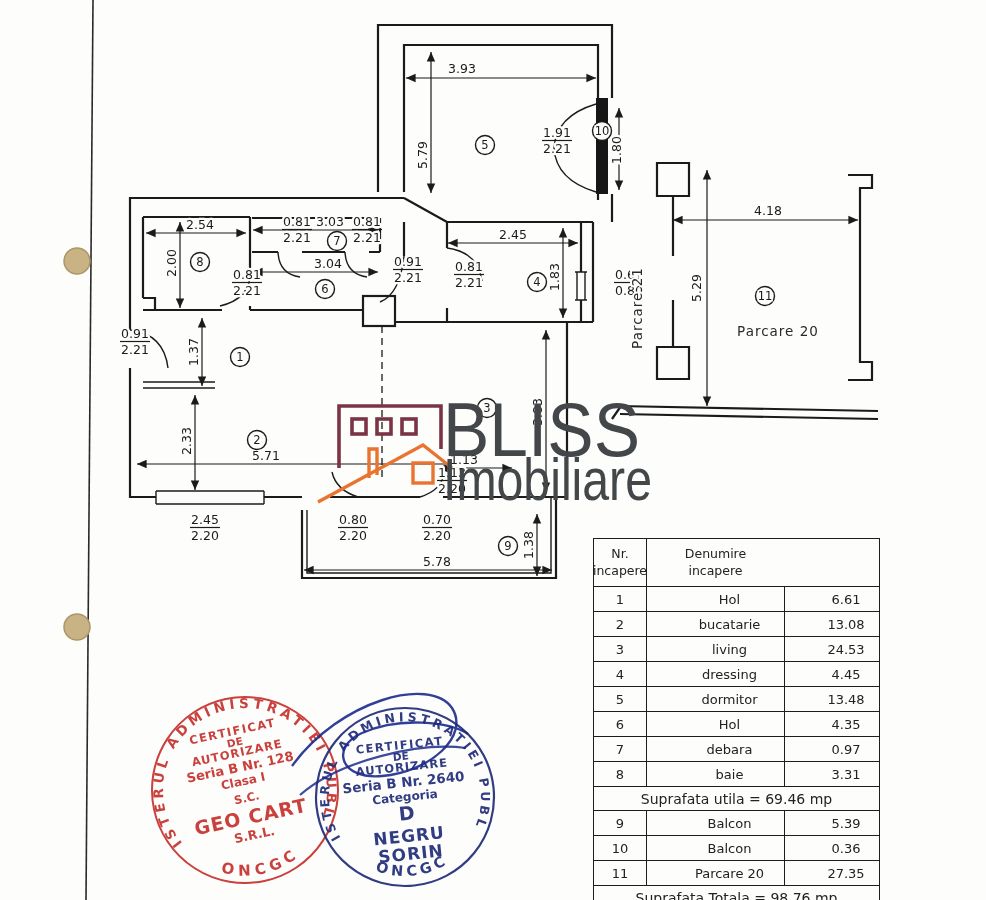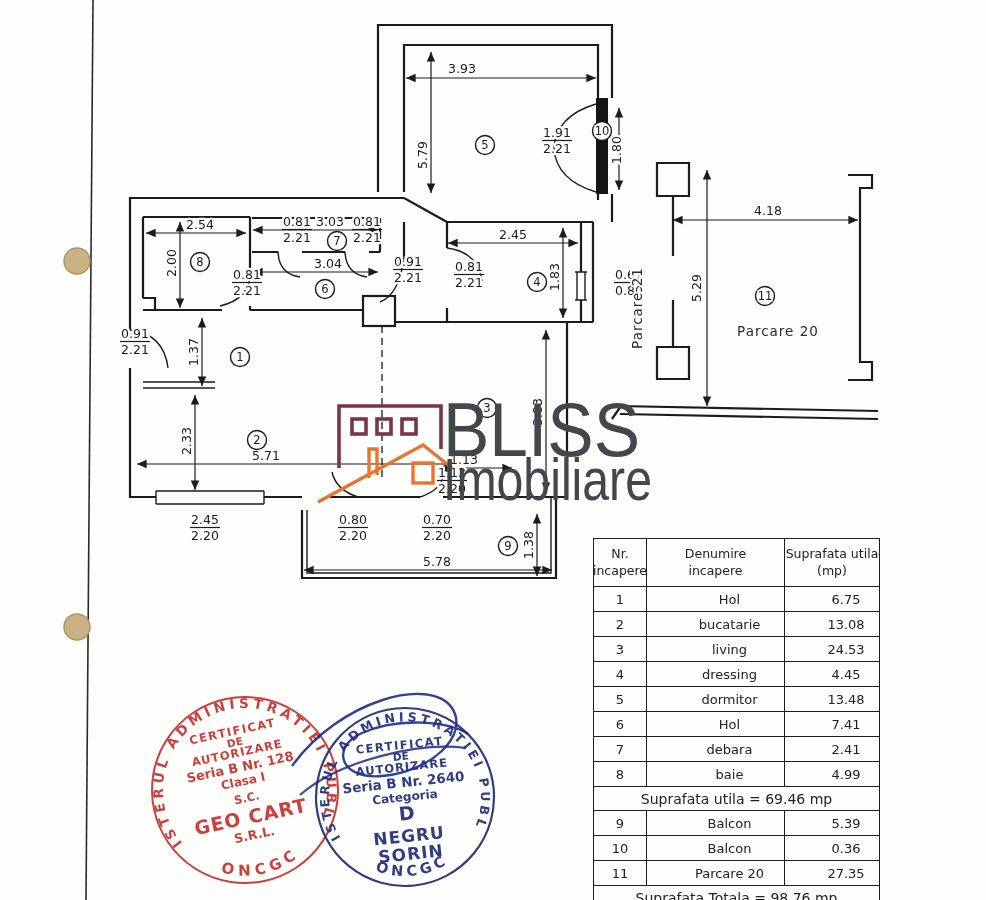--- a/index.html
+++ b/index.html
@@ -233,30 +233,26 @@
 <div id="areatable">
   <div class="thead">
     <div class="th">
       <span>Nr.</span>
         <span>incapere</span>
     </div>
     <div class="th">
       <span>Denumire</span>
         <span>incapere</span>
     </div>
-    <div class="th">
-      <span>Suprafata utila</span>
-        <span>(mp)</span>
-    </div>
   </div>
   <div id="rows1">
       <div class="tr">
         <div class="td">1</div>
         <div class="td">Hol</div>
-        <div class="td">6.75</div>
+        <div class="td">6.61</div>
       </div>
       <div class="tr">
         <div class="td">2</div>
         <div class="td">bucatarie</div>
         <div class="td">13.08</div>
       </div>
       <div class="tr">
         <div class="td">3</div>
         <div class="td">living</div>
         <div class="td">24.53</div>
@@ -267,31 +263,31 @@
         <div class="td">4.45</div>
       </div>
       <div class="tr">
         <div class="td">5</div>
         <div class="td">dormitor</div>
         <div class="td">13.48</div>
       </div>
       <div class="tr">
         <div class="td">6</div>
         <div class="td">Hol</div>
-        <div class="td">7.41</div>
+        <div class="td">4.35</div>
       </div>
       <div class="tr">
         <div class="td">7</div>
         <div class="td">debara</div>
-        <div class="td">2.41</div>
+        <div class="td">0.97</div>
       </div>
       <div class="tr">
         <div class="td">8</div>
         <div class="td">baie</div>
-        <div class="td">4.99</div>
+        <div class="td">3.31</div>
       </div>
     </div>
   <div class="mergedrow">Suprafata utila =  69.46  mp</div>
   <div id="rows2">
       <div class="tr">
         <div class="td">9</div>
         <div class="td">Balcon</div>
         <div class="td">5.39</div>
       </div>
       <div class="tr">

